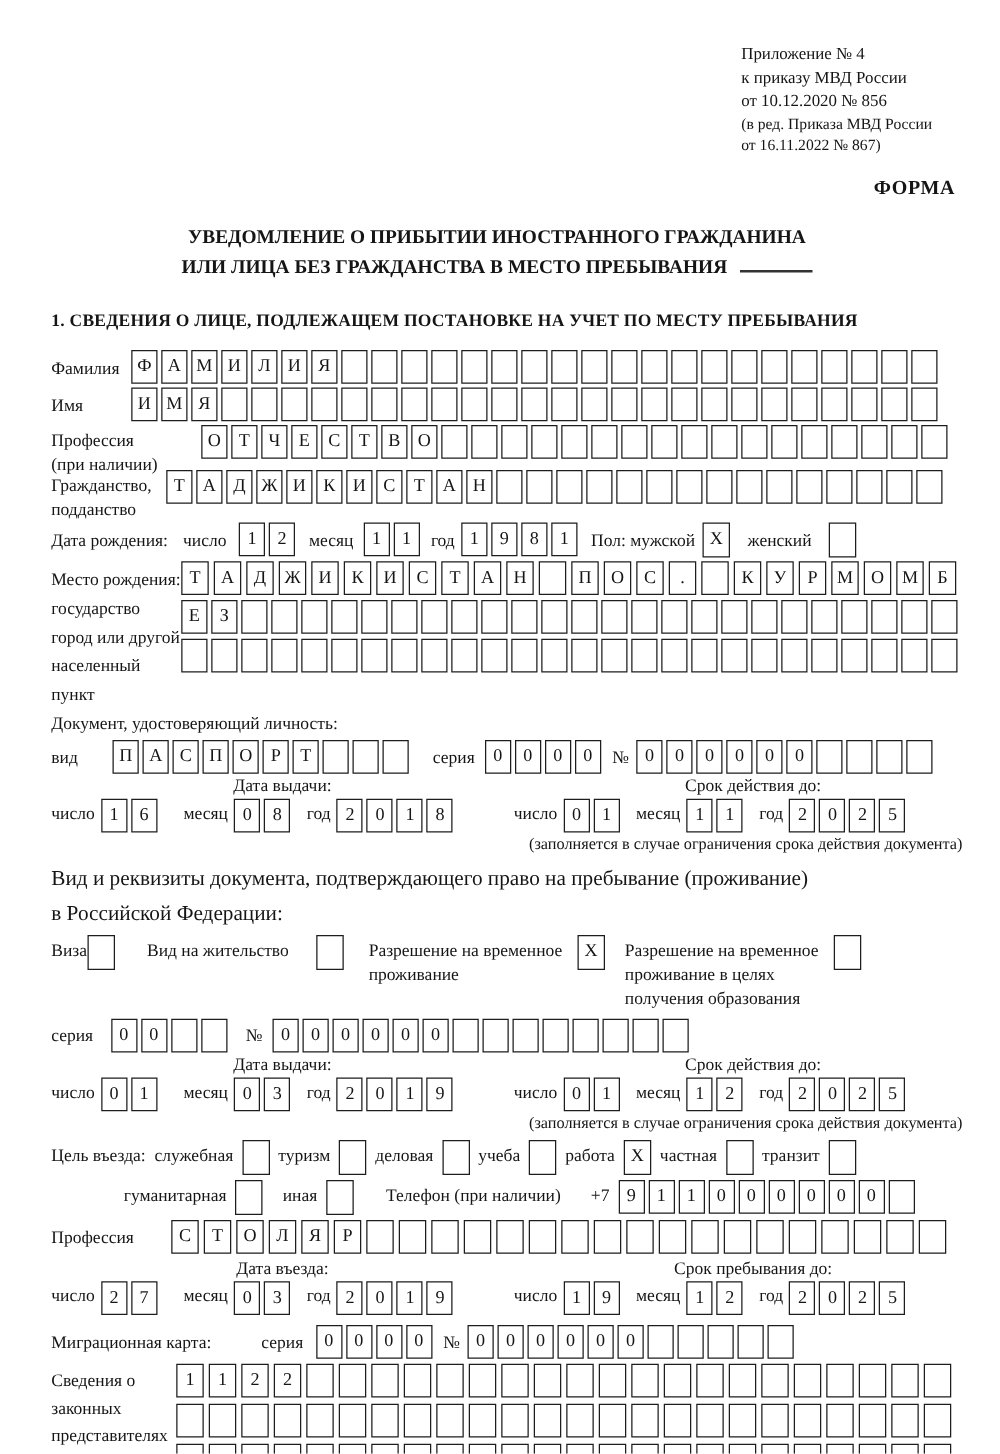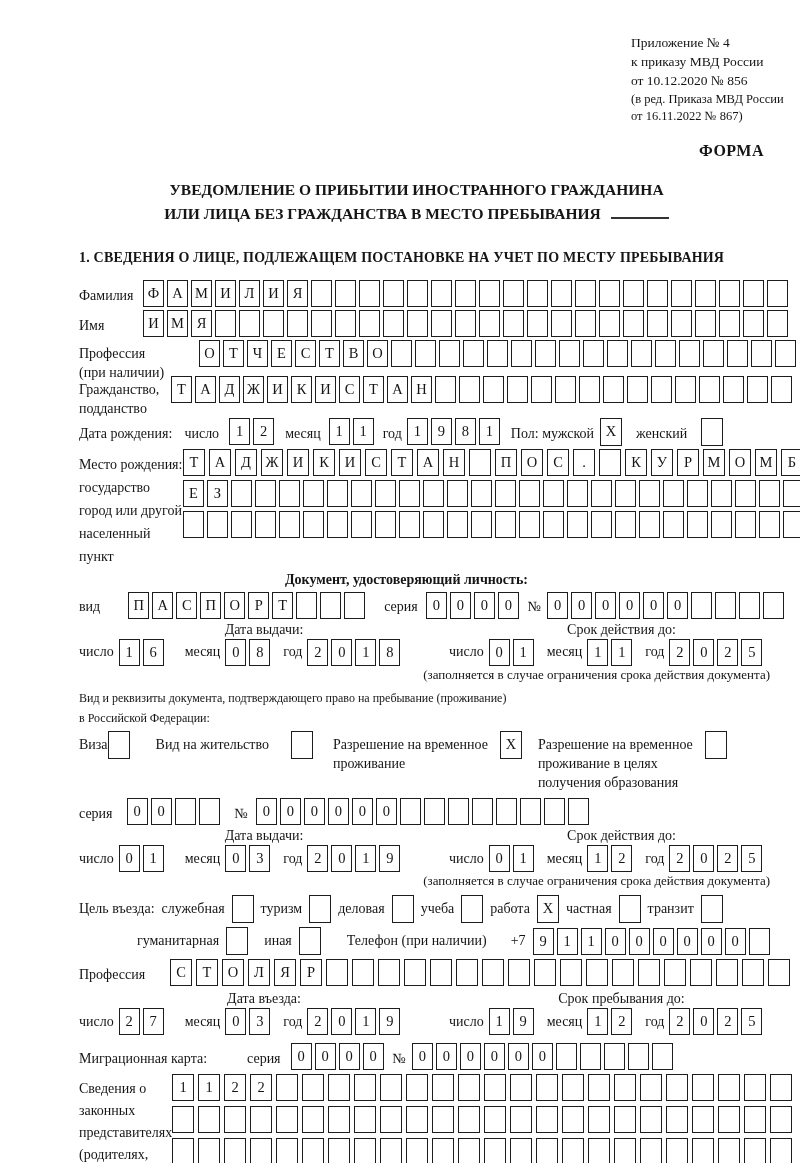--- a/index.html
+++ b/index.html
@@ -1,18 +1,18 @@
 <!DOCTYPE html>
 <html><head>
 <meta charset="utf-8">
 <style>
   html,body{margin:0;padding:0;background:#ffffff;}
   body{font-family:"Liberation Serif","DejaVu Serif",serif;color:#151515;}
   .page{position:relative;width:800px;height:1163px;box-sizing:border-box;
-        padding:34px 6px 0 79px;overflow:hidden;background:#fff;}
+        padding:34px 6px 0 41px;overflow:hidden;background:#fff;}
 
   
   .hdr{margin-left:552px;font-size:13.5px;line-height:1.4;}
   .hdr .small{font-size:12.5px;}
   .forma{margin-top:16px;margin-right:30px;text-align:right;font-weight:bold;font-size:16px;letter-spacing:.5px;}
 
   .title{margin-top:18px;text-align:center;font-weight:bold;font-size:15.5px;line-height:1.55;padding-right:40px;}
   .uline{display:inline-block;width:58px;border-bottom:2px solid #333;margin-left:10px;vertical-align:baseline;}
 
   .sect{margin-top:24px;margin-bottom:14px;font-weight:bold;font-size:14px;letter-spacing:.2px;}
@@ -26,34 +26,34 @@
         margin-right:3px;text-align:center;font-size:14.5px;line-height:24px;background:#fff;}
   .wide .cbox{width:22px;margin-right:4px;}
   .chk{display:inline-flex;}
   .chk .cbox{width:22px;height:28px;margin-right:0;}
 
   .w64{width:64px;} .w120{width:120px;} .w92{width:92px;} .w104{width:104px;} .w96{width:96px;}
   .mb3{margin-bottom:3px;align-items:center;} .mb5{margin-bottom:5px;} .mb8{margin-bottom:8px;} .mb14{margin-bottom:14px;}
 
   .inl{display:inline-block;padding-top:4px;}
 
-  .center-b{ text-align:center;font-weight:bold;font-size:14px;margin:4px 60px 4px 0;}
+  .center-b{ font-weight:normal;font-size:14px;margin:4px 60px 4px 0;}
 
   
   .dates{display:flex;margin-top:2px;}
   .dg{display:flex;flex-direction:column;}
   .dg-l{width:370px;}
   .dg-r{flex:1 1 auto;}
   .dhead{text-align:center;font-size:14px;margin-bottom:1px;}
   .dline{display:flex;align-items:center;font-size:14px;}
   .dline .dlbl{margin-right:5px;}
   .dline .boxes{margin-right:10px;}
   .note{font-size:13px;text-align:right;margin:1px 24px 6px 0;}
 
-  .intro{font-size:12px;line-height:1.65;}
+  .intro{font-size:17px;line-height:1.65;}
   .permits{display:flex;align-items:flex-start;margin-top:3px;margin-bottom:6px;font-size:14px;}
   .permits .plbl{line-height:19px;padding-top:4px;}
   .pcol{text-align:left;line-height:19px;padding-top:4px;}
 
   .purpose-row{display:flex;align-items:center;font-size:14px;margin-bottom:4px;flex-wrap:nowrap;}
   .purpose-row > *{margin-right:7px;}
 
   .reps{display:flex;align-items:flex-start;font-size:14px;margin-top:4px;}
   .reps-lab{width:100px;line-height:22px;padding-top:4px;}
   .reps-rows .boxes{margin-bottom:5px;}

